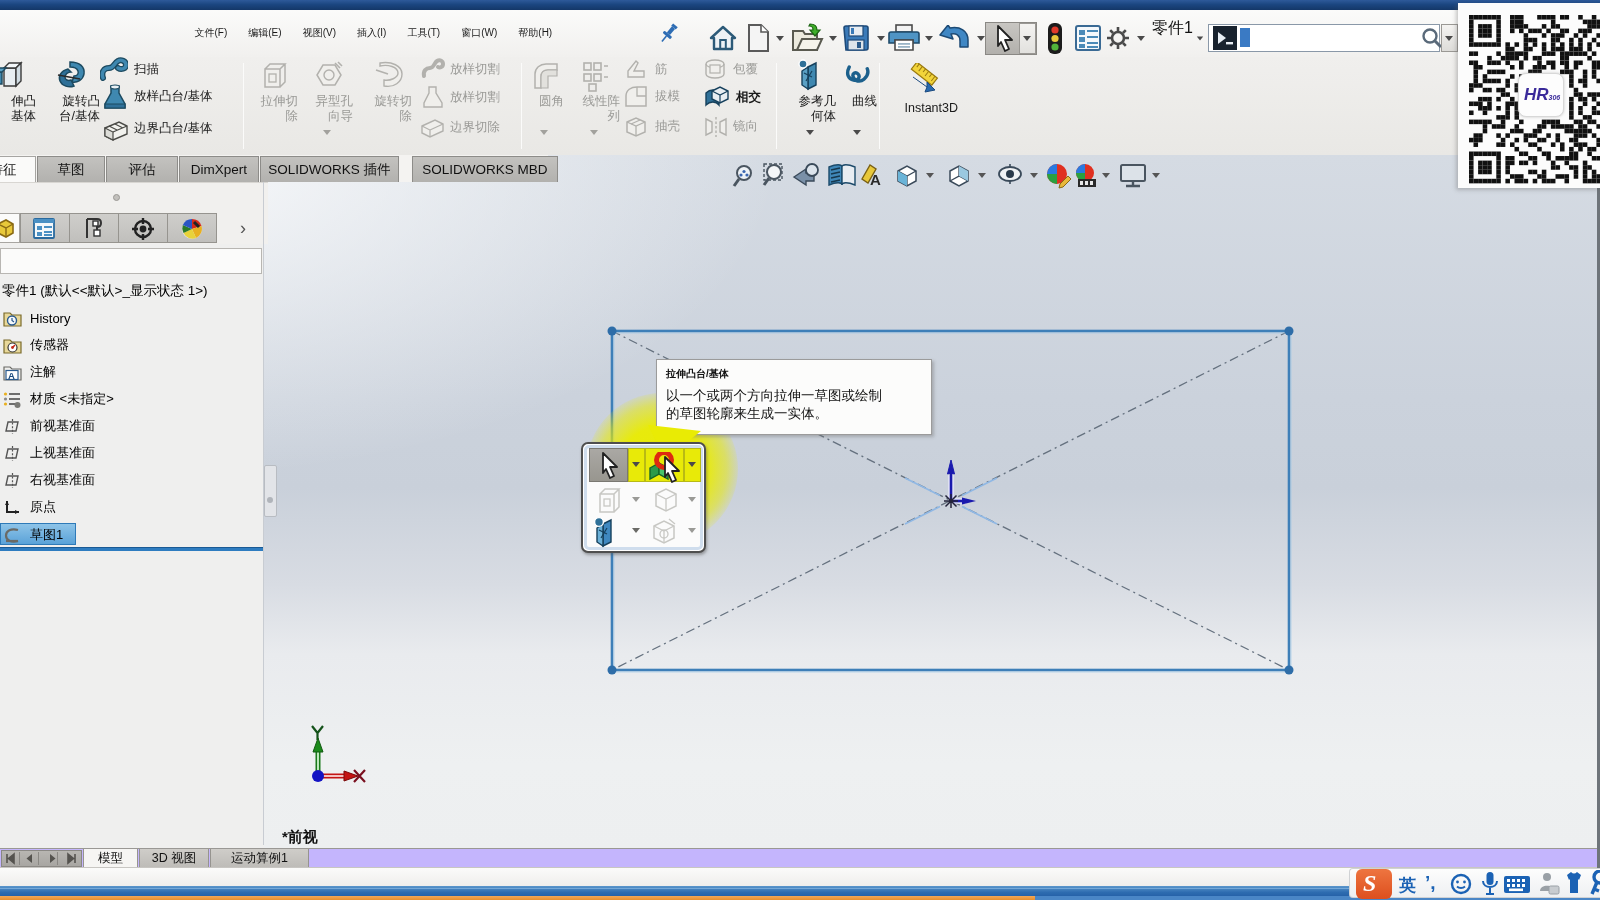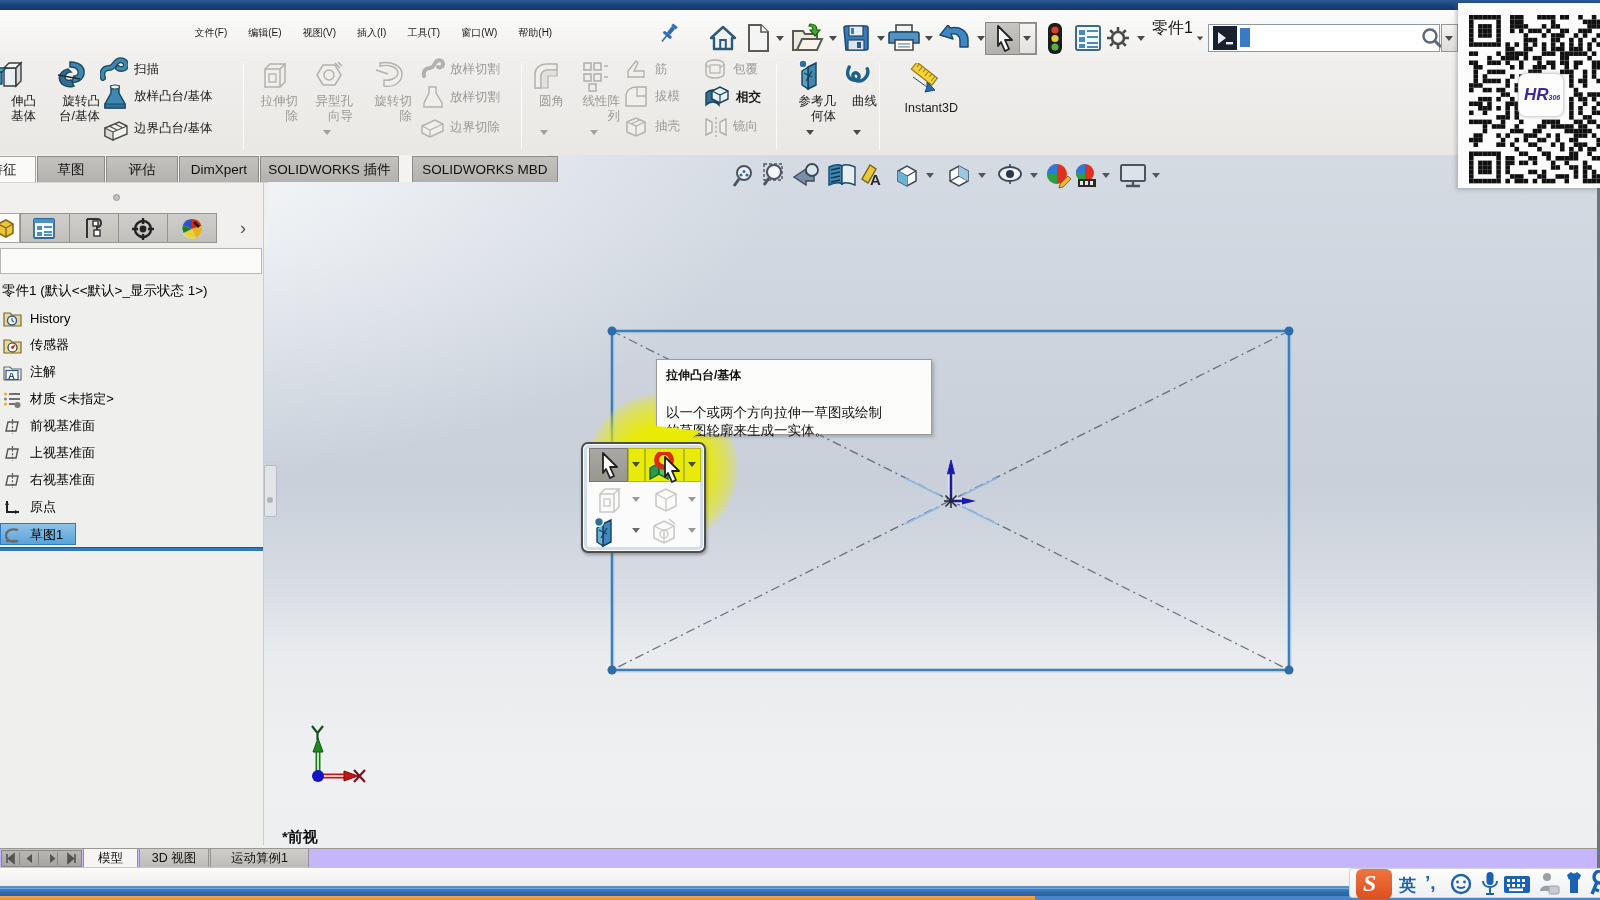--- a/index.html
+++ b/index.html
@@ -27,21 +27,21 @@
 
 .viewport{position:absolute;left:0;top:155px;width:1600px;height:693px;background:
   radial-gradient(ellipse 1000px 520px at 10% 0%, rgba(250,251,252,0.95) 0%, rgba(250,251,252,0) 62%),
   linear-gradient(180deg,#d5dbe3 0%,#cbd2dc 35%,#c9d0da 48%,#d8dce3 62%,#e9ebee 72%,#eef0f1 88%,#edeff0 100%)}
 
 .lpanel{position:absolute;left:0;top:182px;width:264px;height:666px;background:#efefee}
 .treerow{position:absolute;left:0;height:20px;display:flex;align-items:center;font-size:13px;color:#000000;white-space:nowrap}
 .treerow .ticon{width:19px;height:17px;margin-right:8px;flex:0 0 auto}
 
 .tooltip{position:absolute;left:656px;top:359px;width:276px;height:76px;background:#fcfcfb;border:1px solid #9b9b9b;box-shadow:2px 2px 3px rgba(120,120,120,.45);font-size:13.5px;color:#111;padding:7px 9px}
-.tooltip b{display:block;margin-bottom:20px;font-size:12px}
+.tooltip b{display:block;margin-bottom:6px;font-size:10px}
 
 .popup{position:absolute;left:581px;top:442px;width:125px;height:111px;background:#fff;border:2px solid #4f4f4f;border-radius:7px;box-shadow:1px 2px 3px rgba(90,90,90,.5)}
 .popup .inner{position:absolute;left:1px;top:1px;right:1px;bottom:1px;border:3px solid #cfdded;border-radius:5px;background:#fbfbfb}
 
 .bottomtabs{position:absolute;left:0;top:848px;width:1600px;height:19px;background:#c4b5fd;border-top:1px solid #9a9894}
 .btab{position:absolute;top:0;height:19px;background:linear-gradient(180deg,#cfcdc9,#bebcb8);border:1px solid #96948f;border-top:none;font-size:12.5px;color:#111;display:flex;align-items:center;justify-content:center}
 .statusstrip{position:absolute;left:0;top:867px;width:1600px;height:19px;background:linear-gradient(180deg,#fbfbfa,#efeeec);border-top:1px solid #c8c6c2}
 .taskbar{position:absolute;left:0;top:886px;width:1600px;height:14px;background:linear-gradient(180deg,#5a96cc 0%,#2e6cb0 45%,#1d57a0 100%)}
 .qr{position:absolute;left:1458px;top:3px;width:142px;height:185px;background:#fcfcfc;box-shadow:-2px 2px 4px rgba(100,100,100,.35)}
 </style>

